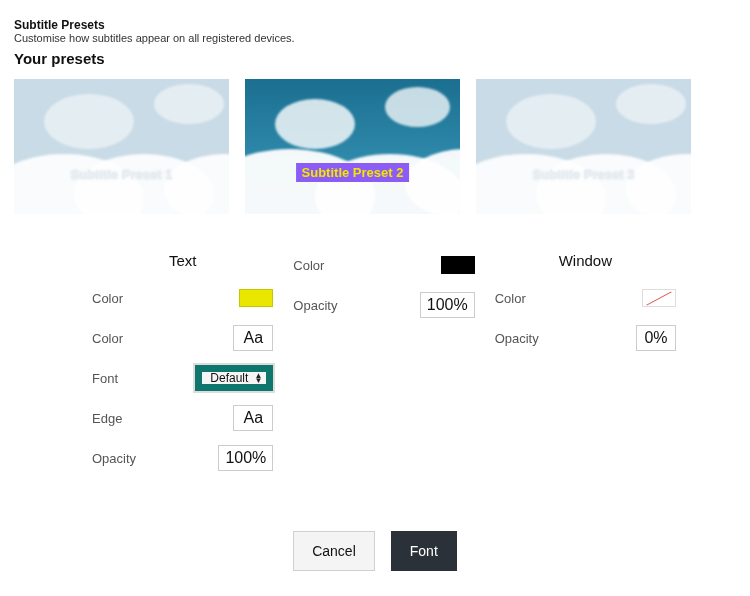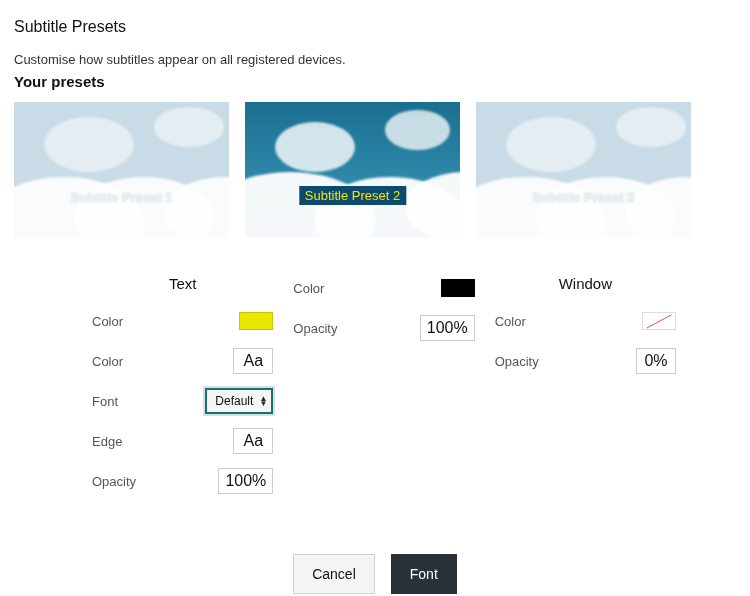--- a/index.html
+++ b/index.html
@@ -9,26 +9,26 @@
     height: 596px;
     font-family: Arial, Helvetica, sans-serif;
     font-size: 13px;
     color: #111;
     background: #fff;
     padding: 18px 14px 10px 14px;
   }
 
   h2.page-title {
     margin: 0 0 0 0;
-    font-size: 16px;
-    font-weight: 400;
+    font-size: 12px;
+    font-weight: 700;
   }
   .subtitle {
-    margin: 16px 0 6px 0;
-    font-size: 13px;
+    margin: 0 0 6px 0;
+    font-size: 11px;
     color: #333;
   }
   h3.section-title {
     margin: 0 0 12px 0;
     font-size: 15px;
     font-weight: 700;
   }
 
   .presets-row {
     display: flex;
@@ -66,24 +66,24 @@
     transform: translateX(-50%);
     white-space: nowrap;
     font-size: 13px;
     font-weight: 600;
   }
   .preset .caption.muted {
     color: #e8eef2;
     text-shadow: 0 0 3px rgba(180,200,210,0.6);
   }
   .preset .caption.highlight {
-    background: #0c4a6e;
+    background: #8b5cf6;
     color: #f5e500;
     padding: 2px 6px;
-    font-weight: 400;
+    font-weight: 700;
   }
 
   .settings {
     display: flex;
     gap: 20px;
     padding: 0 60px 0 78px;
   }
   .col {
     flex: 1;
   }
@@ -135,21 +135,21 @@
     align-items: center;
     justify-content: center;
     padding: 0 6px;
     font-size: 16px;
     background: #fff;
     cursor: pointer;
   }
 
   .font-select {
     height: 26px;
-    border: 2px solid #0f766e;
+    border: 7px solid #0f766e;
     box-shadow: 0 0 0 2px rgba(120,120,120,0.25);
     display: inline-flex;
     align-items: center;
     padding: 0 18px 0 8px;
     position: relative;
     font-size: 12px;
     background: #f5f5f5;
     cursor: pointer;
   }
   .font-select .chev {

